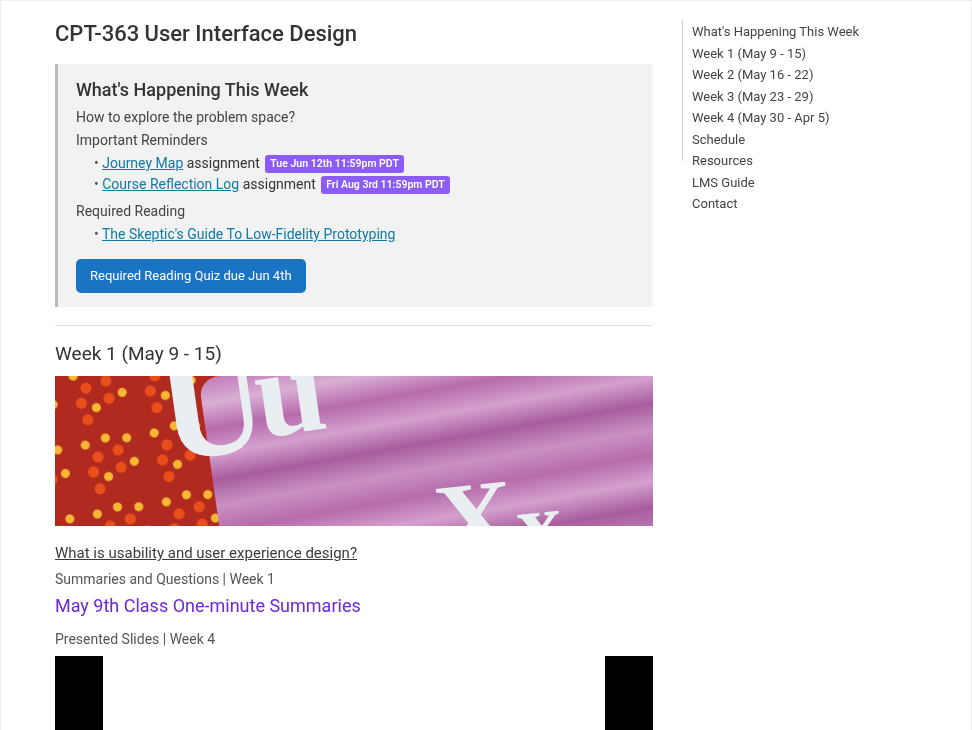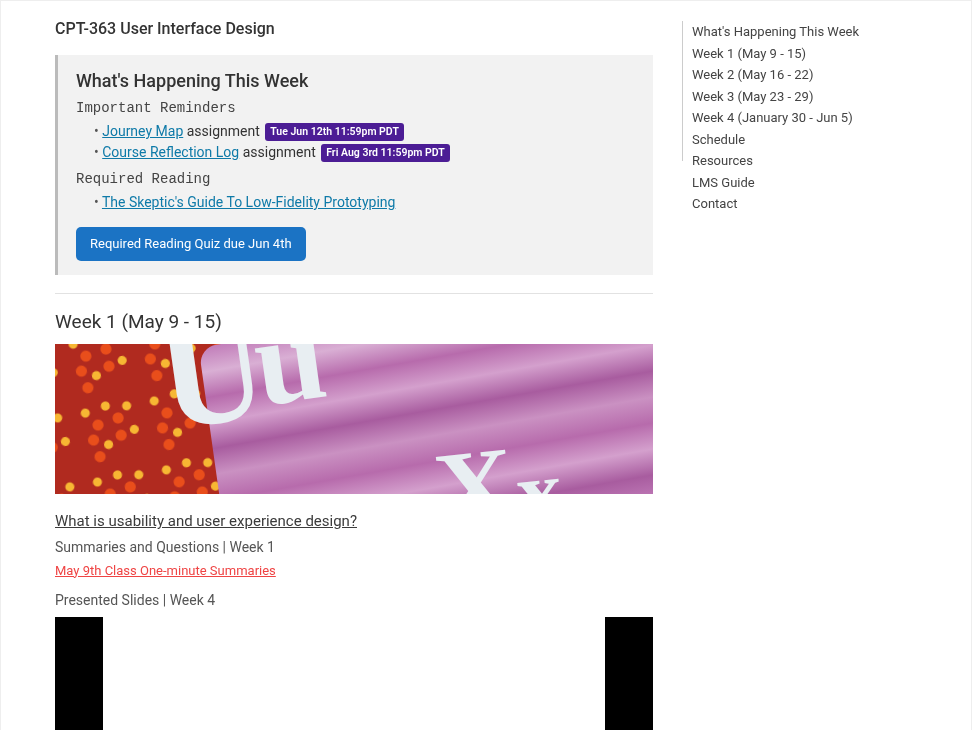--- a/index.html
+++ b/index.html
@@ -31,21 +31,21 @@
     }
     .sidebar::before {
       content: "";
       position: absolute;
       left: 0;
       top: 20px;
       height: 140px;
       border-left: 1px solid #ccc;
     }
     h1.page-title {
-      font-size: 16px;
+      font-size: 22px;
       font-weight: 500;
       color: #333;
       margin-bottom: 14px;
     }
     .callout {
       background: #f2f2f2;
       border-left: 3px solid #bbb;
       padding: 12px 18px 14px 18px;
       margin-bottom: 18px;
     }
@@ -57,39 +57,38 @@
     }
     .callout .subtitle {
       font-size: 14px;
       color: #444;
       margin-bottom: 2px;
     }
     .callout .label {
       font-size: 14px;
       color: #444;
       margin-top: 2px;
-      font-family: Liberation Mono, monospace;
     }
     .callout ul {
       list-style: none;
       padding-left: 18px;
       margin: 2px 0 6px 0;
     }
     .callout ul li::before {
       content: "• ";
       color: #555;
     }
     .link {
       color: #0e7aa8;
       text-decoration: underline;
       cursor: pointer;
     }
     .badge {
       display: inline-block;
-      background: #4c1d95;
+      background: #8b5cf6;
       color: #fff;
       font-size: 10.5px;
       font-weight: 600;
       padding: 1px 5px;
       border-radius: 3px;
       vertical-align: middle;
       margin-left: 2px;
     }
     .btn-primary {
       display: inline-block;
@@ -189,23 +188,22 @@
       color: #3b3b3b;
       margin-bottom: 4px;
       text-decoration: underline;
     }
     .sub-label {
       font-size: 14px;
       color: #555;
       margin-bottom: 2px;
     }
     .small-link {
-      color: #ef4444;
-      text-decoration: underline;
-      font-size: 13px;
+      color: #6d28d9;
+      font-size: 18px;
       cursor: pointer;
       display: inline-block;
       margin-bottom: 10px;
     }
     .slides-frame {
       width: 100%;
       height: 200px;
       background: #000;
       display: flex;
       margin-top: 6px;
@@ -238,20 +236,21 @@
   </style>
 </head>
 <body>
 
 <div class="page">
   <div class="main">
     <h1 class="page-title">CPT-363 User Interface Design</h1>
 
     <div class="callout">
       <h2>What's Happening This Week</h2>
+      <div class="subtitle">How to explore the problem space?</div>
       <div class="label">Important Reminders</div>
       <ul>
         <li>
           <a class="link">Journey Map</a><span> assignment </span><span class="badge">Tue Jun 12th 11:59pm PDT</span>
         </li>
         <li>
           <a class="link">Course Reflection Log</a><span> assignment </span><span class="badge">Fri Aug 3rd 11:59pm PDT</span>
         </li>
       </ul>
       <div class="label">Required Reading</div>
@@ -290,20 +289,20 @@
       <div class="slides-side"></div>
     </div>
   </div>
 
   <div class="sidebar">
     <ul>
       <li>What's Happening This Week</li>
       <li>Week 1 (May 9 - 15)</li>
       <li>Week 2 (May 16 - 22)</li>
       <li>Week 3 (May 23 - 29)</li>
-      <li>Week 4 (January 30 - Jun 5)</li>
+      <li>Week 4 (May 30 - Apr 5)</li>
       <li>Schedule</li>
       <li>Resources</li>
       <li>LMS Guide</li>
       <li>Contact</li>
     </ul>
   </div>
 </div>
 
 </body></html>

